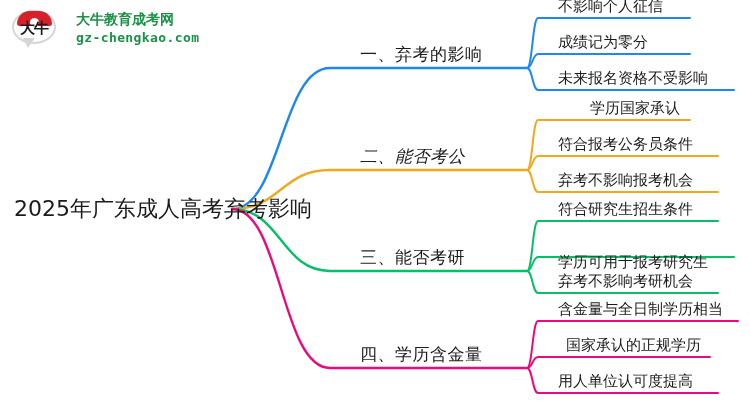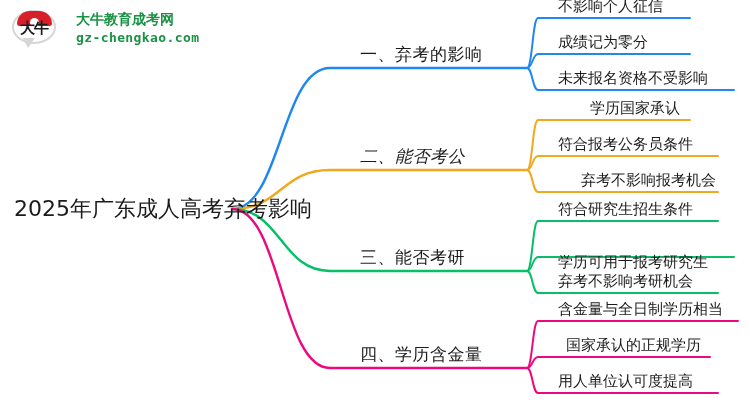--- a/index.html
+++ b/index.html
@@ -175,21 +175,21 @@
 <div class="node" id="root-node">2025年广东成人高考弃考影响</div>
 
 <div id="labels">
     <div class="node branch-node" style="left: 360px; top: 43px;">一、弃考的影响</div>
     <div class="node leaf-node" style="left: 558px; top: -4px;">不影响个人征信</div>
     <div class="node leaf-node" style="left: 558px; top: 32px;">成绩记为零分</div>
     <div class="node leaf-node" style="left: 558px; top: 68px;">未来报名资格不受影响</div>
     <div class="node branch-node" style="left: 360px; top: 145px; font-style: italic;">二、能否考公</div>
     <div class="node leaf-node" style="left: 558px; top: 98px; margin-left: 32px;">学历国家承认</div>
     <div class="node leaf-node" style="left: 558px; top: 134px;">符合报考公务员条件</div>
-    <div class="node leaf-node" style="left: 581px; top: 170px;">弃考不影响报考机会</div>
+    <div class="node leaf-node" style="left: 558px; top: 170px;">弃考不影响报考机会</div>
     <div class="node branch-node" style="left: 360px; top: 246px;">三、能否考研</div>
     <div class="node leaf-node" style="left: 558px; top: 199px;">符合研究生招生条件</div>
     <div class="node leaf-node" style="left: 558px; top: 252px;">学历可用于报考研究生</div>
     <div class="node leaf-node" style="left: 558px; top: 271px;">弃考不影响考研机会</div>
     <div class="node branch-node" style="left: 360px; top: 343px;">四、学历含金量</div>
     <div class="node leaf-node" style="left: 558px; top: 299px;">含金量与全日制学历相当</div>
     <div class="node leaf-node" style="left: 558px; top: 335px; margin-left: 8px;">国家承认的正规学历</div>
     <div class="node leaf-node" style="left: 558px; top: 371px;">用人单位认可度提高</div>
   </div>
 

